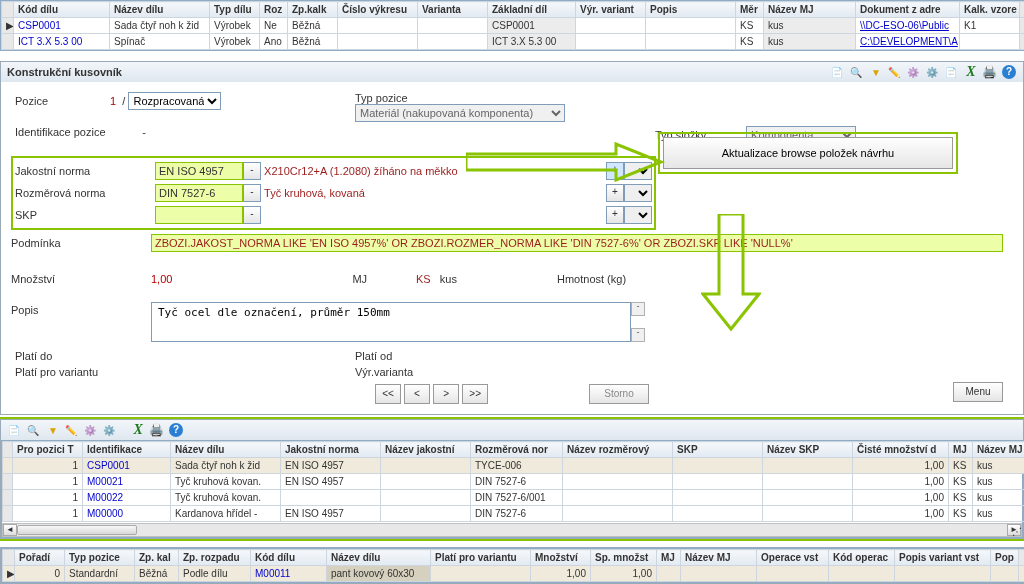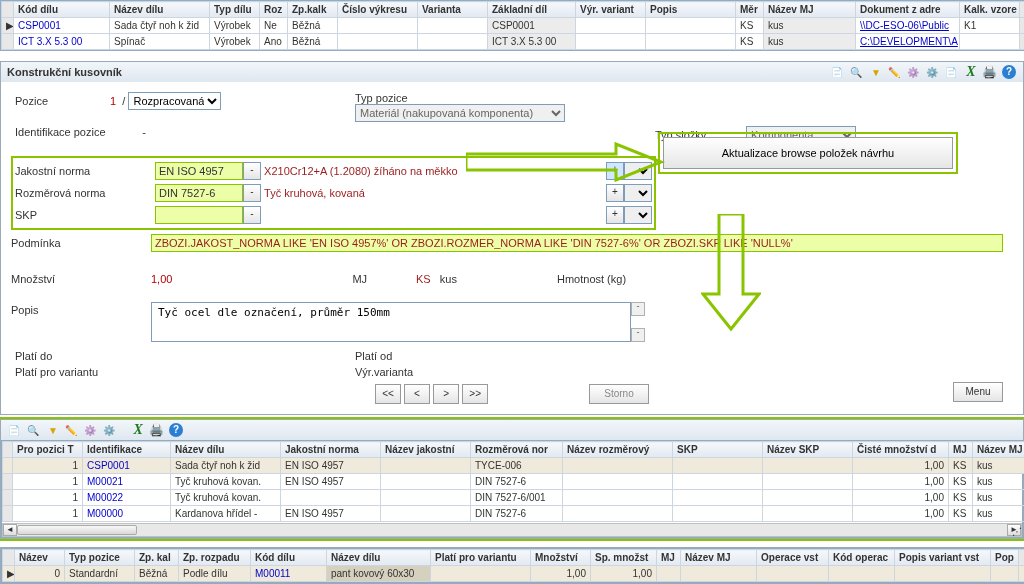--- a/index.html
+++ b/index.html
@@ -448,21 +448,21 @@
           <col style="width:76px">
           <col style="width:72px">
           <col style="width:66px">
           <col style="width:96px">
           <col style="width:28px">
           <col style="width:16px">
   </colgroup>
   <thead>
           <tr>
     <th class="row-cursor"></th>
-    <th>Název</th>
+    <th>Pořadí</th>
     <th>Typ pozice</th>
     <th>Zp. kal</th>
     <th>Zp. rozpadu</th>
     <th>Kód dílu</th>
     <th>Název dílu</th>
     <th>Platí pro variantu</th>
     <th>Množství</th>
     <th>Sp. množst</th>
     <th>MJ</th>
     <th>Název MJ</th>

